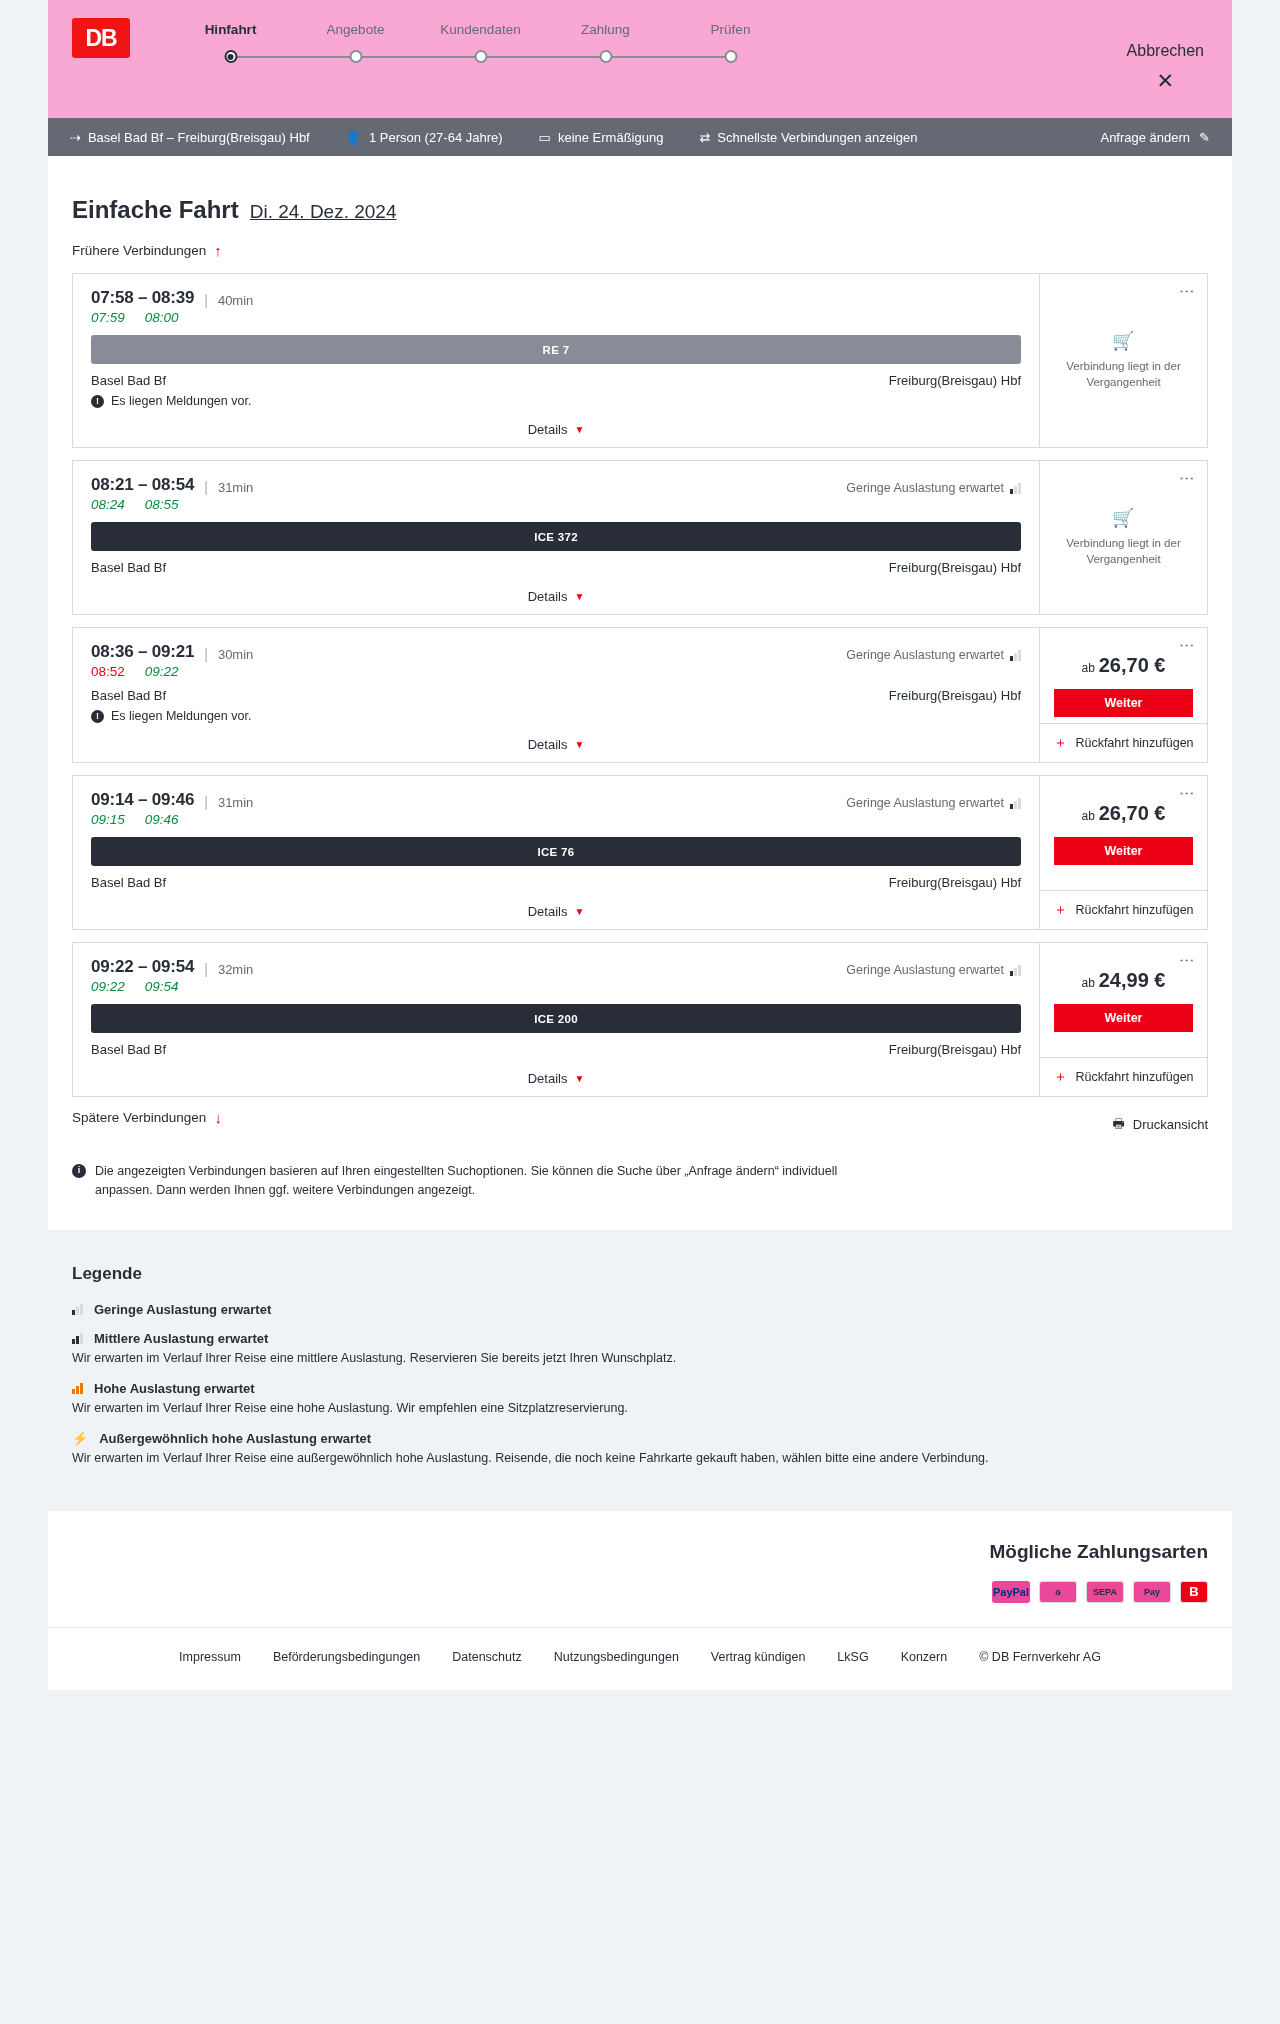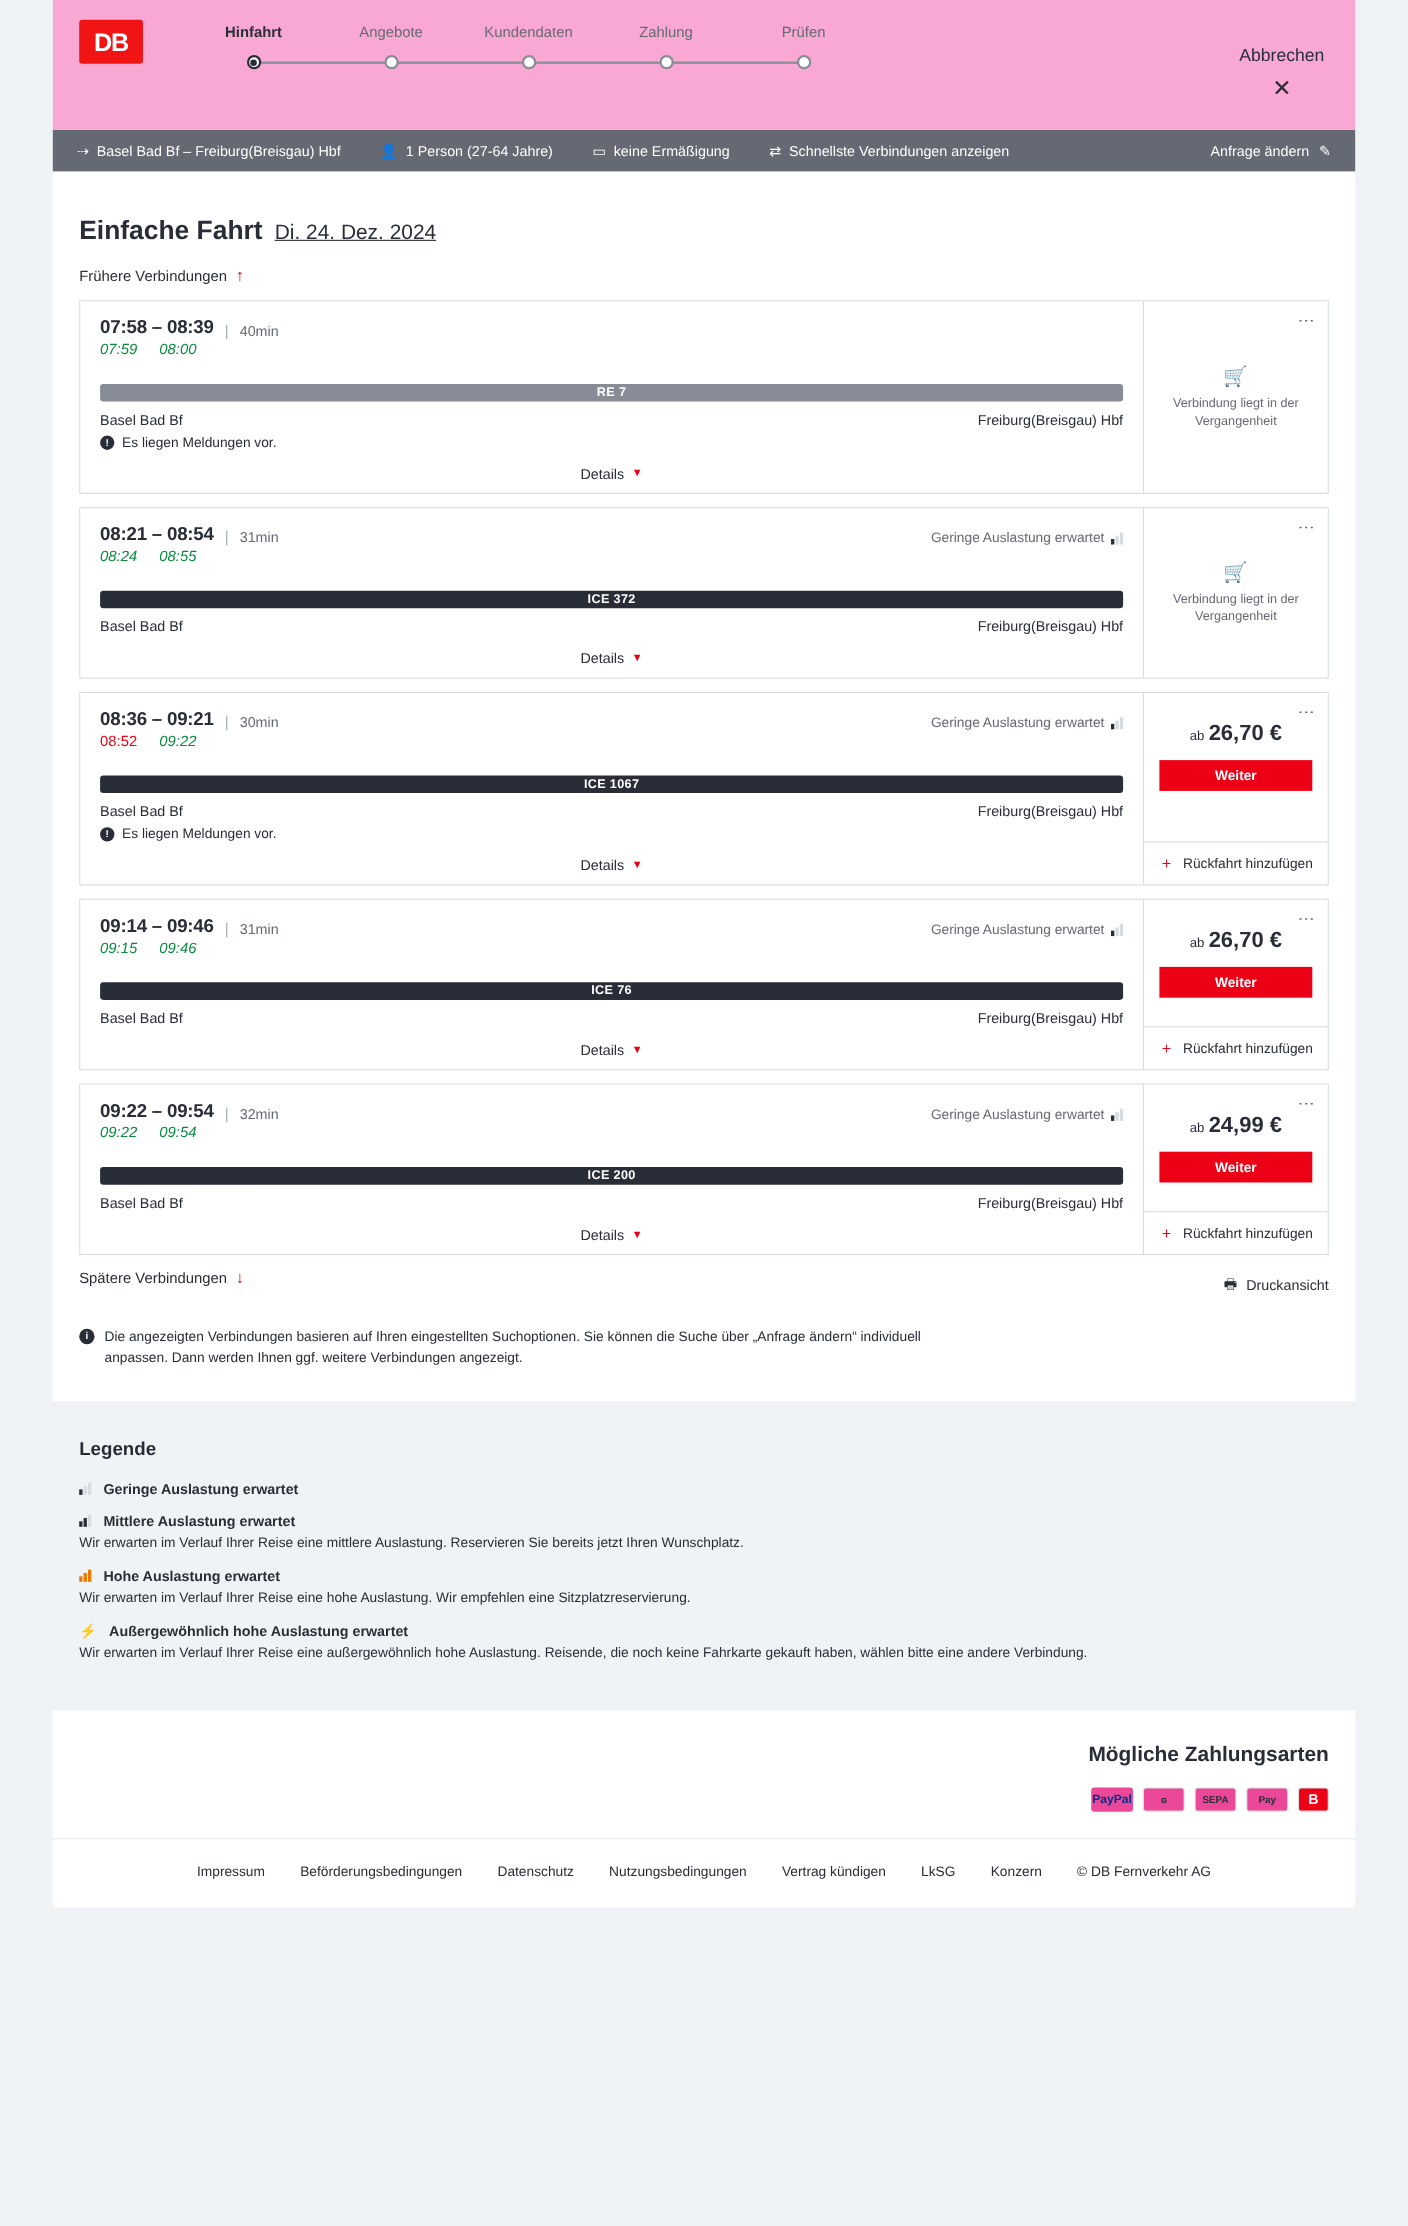--- a/index.html
+++ b/index.html
@@ -118,21 +118,21 @@
   .bars i.b1 { height:5px; }
   .bars i.b2 { height:8px; }
   .bars i.b3 { height:11px; }
   .bars.low i.b1 { background:#282d37; }
   .bars.mid i.b1, .bars.mid i.b2 { background:#282d37; }
   .bars.high i { background:#ec7a00; }
   .time-real { display:flex; gap:20px; margin-top:2px; font-size:13.5px; }
   .t-green { color:#0a8a3f;font-style:italic; }
   .t-red { color:#ec0016; }
   .trainbar {
-    margin-top:24px; height:16px; border-radius:3px;
+    margin-top:10px; height:29px; border-radius:3px;
     display:flex; align-items:center; justify-content:center;
     font-size:11.5px; color:#fff; font-weight:bold; letter-spacing:.3px;
   }
   .trainbar.re { background:#878c96; }
   .trainbar.ice { background:#282d37; }
   .stations { display:flex; justify-content:space-between; margin-top:9px; font-size:13px; }
   .msg { display:flex; align-items:center; gap:7px; margin-top:6px; font-size:12.5px; color:#282d37; }
   .msg .circ {
     width:13px; height:13px; border-radius:50%;
     background:#282d37; color:#fff; font-size:9px;
@@ -381,21 +381,20 @@
                 <i class="b1"></i>
                 <i class="b2"></i>
                 <i class="b3"></i>
               </span>
           </span>
         </div>
         <div class="time-real">
           <span class="t-red">08:52</span>
           <span class="t-green">09:22</span>
         </div>
-        <div class="trainbar ice">ICE 1067</div>
         <div class="stations">
           <span>Basel Bad Bf</span>
           <span>Freiburg(Breisgau) Hbf</span>
         </div>
         <div class="msg">
           <span class="circ">!</span>
           <span>Es liegen Meldungen vor.</span>
         </div>
         <div class="details">
           <span>Details</span>

